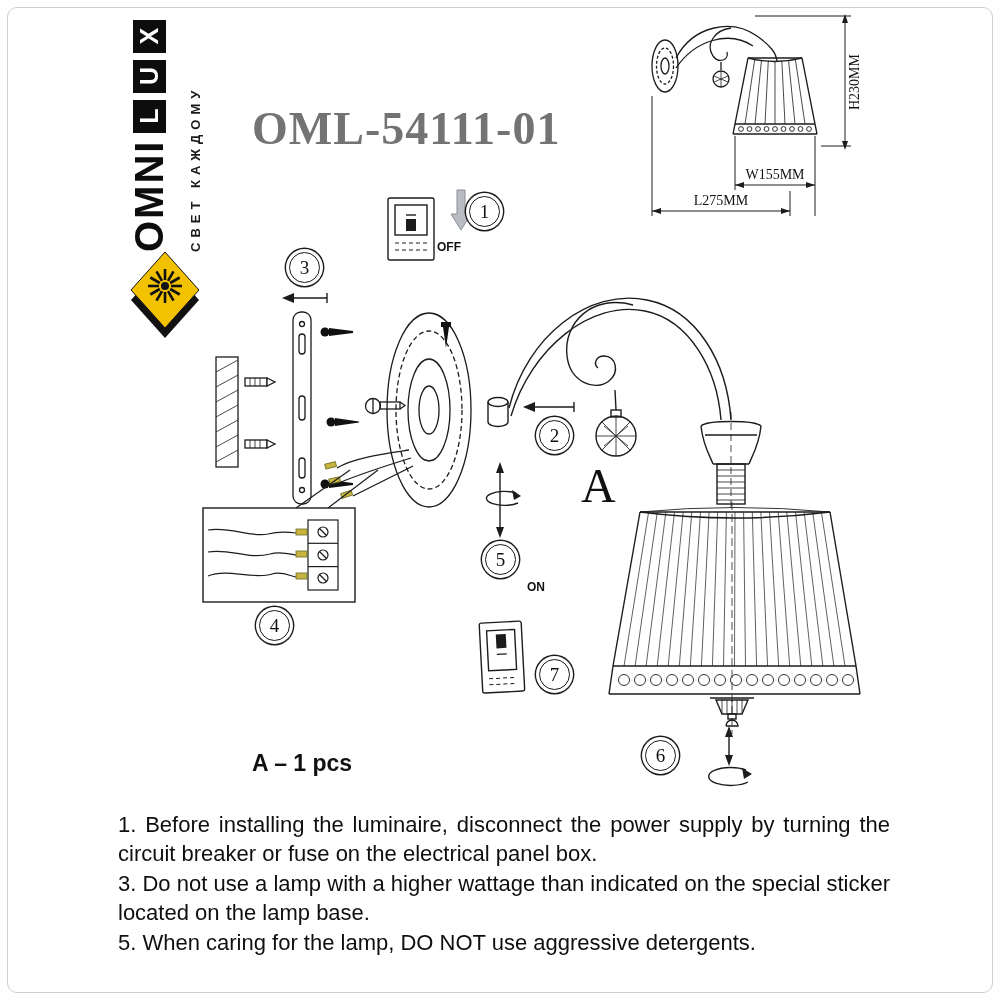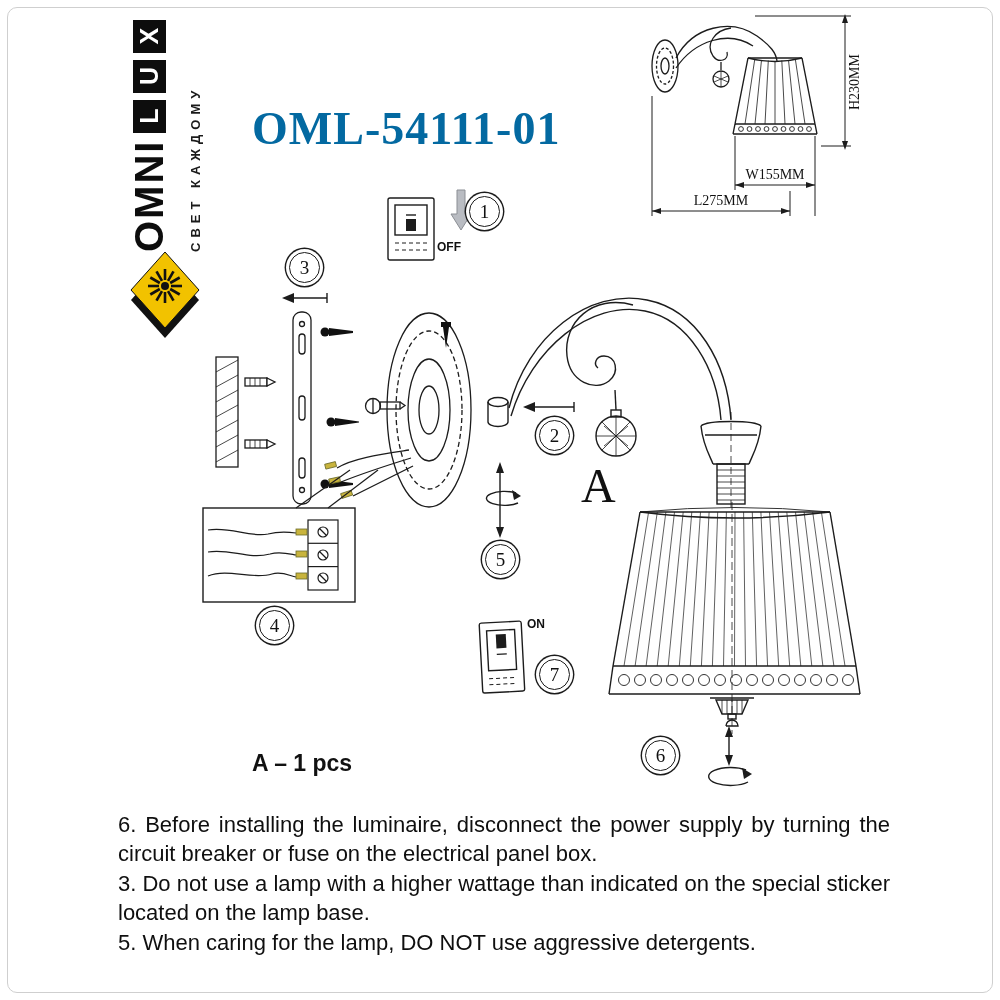--- a/index.html
+++ b/index.html
@@ -3,21 +3,21 @@
 <meta charset="utf-8">
 <style>
   * { margin:0; padding:0; box-sizing:border-box; }
   html,body { width:1000px; height:1000px; background:#fff; }
   body { font-family:"Liberation Sans",sans-serif; color:#111; }
   #sheet { position:relative; width:1000px; height:1000px; background:#fff; overflow:hidden; }
   .frame { position:absolute; inset:7px; border:1px solid #cfcfcf; border-radius:10px; }
   .abs { position:absolute; }
   svg.abs { overflow:visible; }
 
-  .title { font-family:"Liberation Serif",serif; font-weight:700; font-size:46px; letter-spacing:1px; color:#0369a1; }
+  .title { font-family:"Liberation Serif",serif; font-weight:700; font-size:46px; letter-spacing:1px; color:#737373; }
 
   
   .brand-wrap { position:absolute; left:126px; top:8px; width:46px; height:244px; }
   .brand-rot { position:absolute; left:0; top:244px; width:244px; height:46px;
                transform-origin:0 0; transform:rotate(-90deg);
                display:flex; align-items:center; gap:7px; white-space:nowrap; }
   .brand-plain { font-weight:700; font-size:40px; letter-spacing:2px; color:#0d0d0d; }
   .lux-box { width:33px; height:33px; background:#0d0d0d; color:#fff; font-weight:700; font-size:25px;
              display:flex; align-items:center; justify-content:center; flex:0 0 auto; }
   .tag-wrap { position:absolute; left:184px; top:12px; width:22px; height:240px; }
@@ -354,25 +354,25 @@
 
   <svg class="abs" style="left:477px;top:616px;transform:rotate(-3deg)" width="54" height="84" viewBox="0 0 54 84">
     <g stroke="#1c1c1c" fill="none" stroke-width="1.4">
       <rect x="4" y="6" width="42" height="70" rx="2"></rect>
       <rect x="11" y="14" width="28" height="40"></rect>
       <line x1="20" y1="38" x2="30" y2="38"></line>
       <path d="M11,62 H39 M11,68 H39" stroke-dasharray="4 3" stroke-width="1"></path>
     </g>
     <rect x="20" y="18" width="10" height="14" fill="#1c1c1c"></rect>
   </svg>
-  <div class="abs switch-label" style="left:527px;top:617px">ON</div>
+  <div class="abs switch-label" style="left:527px;top:580px">ON</div>
   <div class="badge" style="left:539px;top:659px">
       <span>7</span>
     </div>
 
   <div class="abs qty" style="left:252px;top:750px">A – 1 pcs</div>
 
   <div class="abs instructions" style="left:118px;top:810px">
-    <p>6. Before installing the luminaire, disconnect the power supply by turning the circuit breaker or fuse on the electrical panel box.</p>
+    <p>1. Before installing the luminaire, disconnect the power supply by turning the circuit breaker or fuse on the electrical panel box.</p>
     <p>3. Do not use a lamp with a higher wattage than indicated on the special sticker located on the lamp base.</p>
     <p>5. When caring for the lamp, DO NOT use aggressive detergents.</p>
   </div>
 </div>
 
 </body></html>

